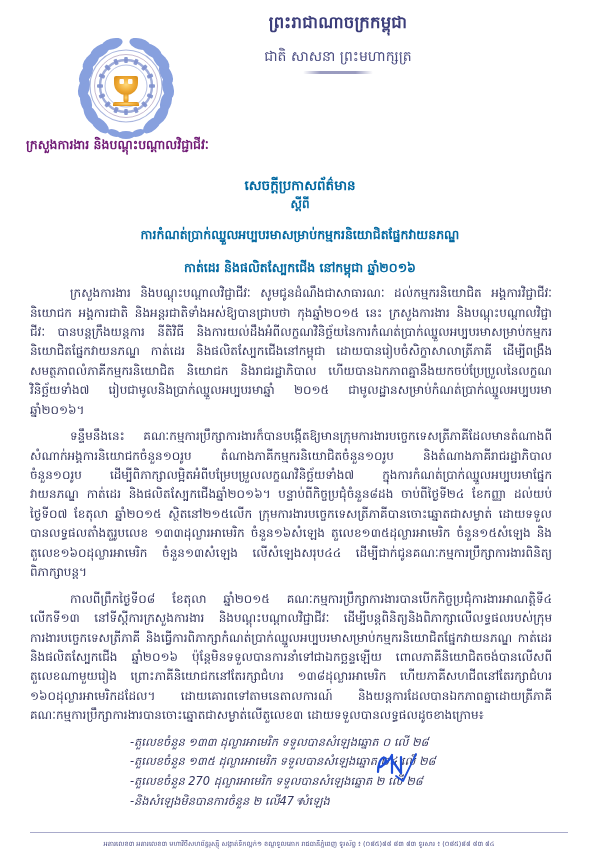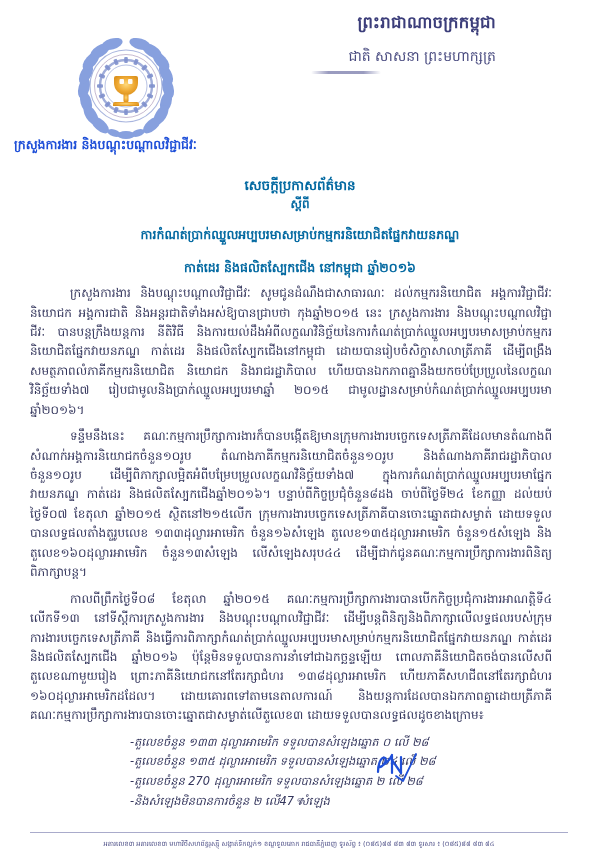--- a/index.html
+++ b/index.html
@@ -26,24 +26,24 @@
   }
   .emblem {
     position: absolute;
     left: 62px;
     top: 26px;
     width: 128px;
     height: 120px;
   }
   .national-heading {
     position: absolute;
-    left: 196px;
+    left: 188px;
     top: 12px;
     width: 300px;
-    text-align: right;
+    text-align: center;
   }
   .kingdom-line {
     font-size: 16.5px;
     font-weight: bold;
     color: #3b3d7a;
     letter-spacing: .2px;
     line-height: 1.35;
     white-space: nowrap;
   }
   .motto-line {
@@ -60,25 +60,25 @@
     background:
       linear-gradient(to right,
         rgba(120,122,170,0) 0%,
         rgba(120,122,170,.75) 25%,
         rgba(120,122,170,.75) 75%,
         rgba(120,122,170,0) 100%);
     border-radius: 2px;
   }
   .ministry-line {
     position: absolute;
-    left: 14px;
+    left: 26px;
     top: 137px;
     font-size: 12.5px;
     font-weight: bold;
-    color: #1d4ed8;
+    color: #701a75;
     white-space: nowrap;
   }
 
   
   .title-block {
     margin: 8px 30px 0 30px;
     text-align: center;
     color: #0369a1;
   }
   .doc-title {

